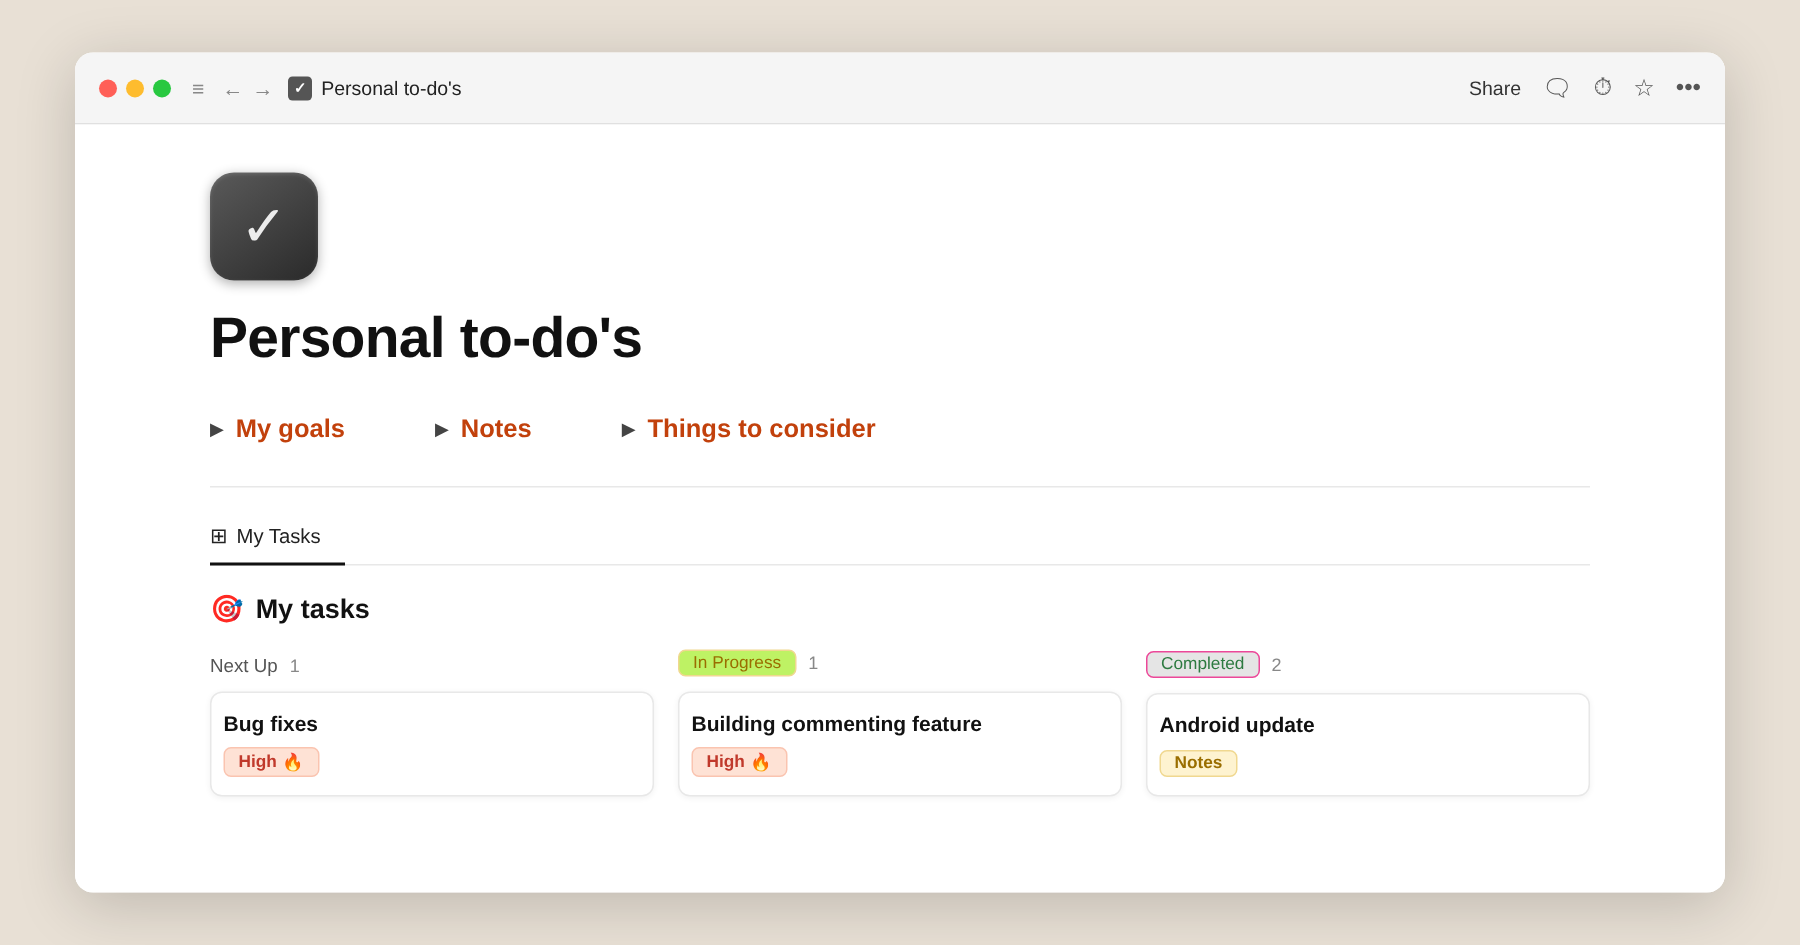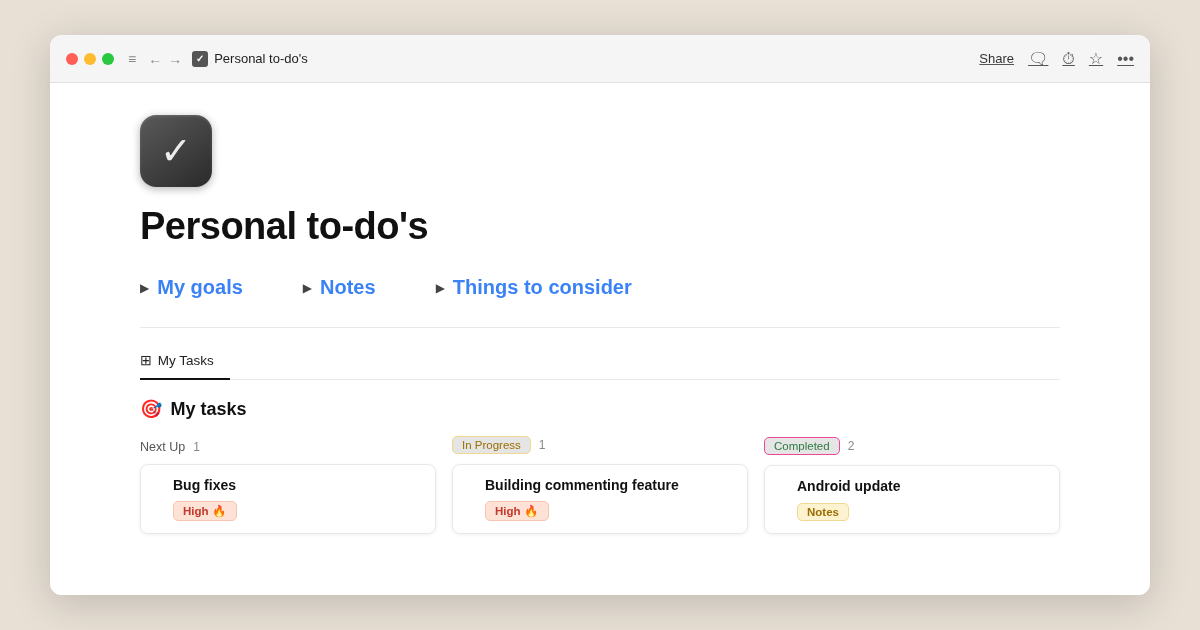--- a/index.html
+++ b/index.html
@@ -92,21 +92,20 @@
       color: #222;
       font-weight: 500;
     }
 
     .title-bar-actions {
       display: flex;
       align-items: center;
       gap: 14px;
       color: #555;
       font-size: 13px;
-      text-decoration: underline;
     }
 
     .share-btn {
       font-size: 13px;
       color: #333;
       cursor: pointer;
     }
 
     .icon-btn {
       font-size: 16px;
@@ -164,23 +163,23 @@
       gap: 8px;
       cursor: pointer;
     }
 
     .section-arrow {
       font-size: 12px;
       color: #444;
     }
 
     .section-label {
-      font-size: 20px;
+      font-size: 17px;
       font-weight: 600;
-      color: #3b82f6;
+      color: #c2410c;
     }
 
     
     .divider {
       border: none;
       border-top: 1px solid #e8e8e8;
       margin-bottom: 16px;
     }
 
     
@@ -256,37 +255,37 @@
     }
 
     .column-badge {
       font-size: 11.5px;
       font-weight: 500;
       padding: 2px 9px;
       border-radius: 5px;
     }
 
     .badge-inprogress {
-      background: #e5e5e5;
+      background: #bef264;
       color: #9a6e00;
       border: 1px solid #f0d890;
     }
 
     .badge-completed {
       background: #e5e5e5;
       color: #2d7a40;
       border: 1px solid #ec4899;
     }
 
     
     .task-card {
       background: #ffffff;
       border: 1px solid #e8e8e8;
       border-radius: 8px;
-      padding: 12px 32px;
+      padding: 12px 8px;
       box-shadow: 0 1px 4px rgba(0,0,0,0.06);
     }
 
     .task-title {
       font-size: 14px;
       font-weight: 600;
       color: #111;
       margin-bottom: 8px;
     }
 

